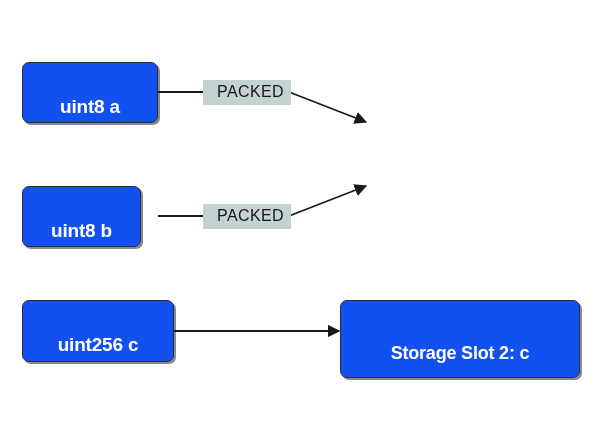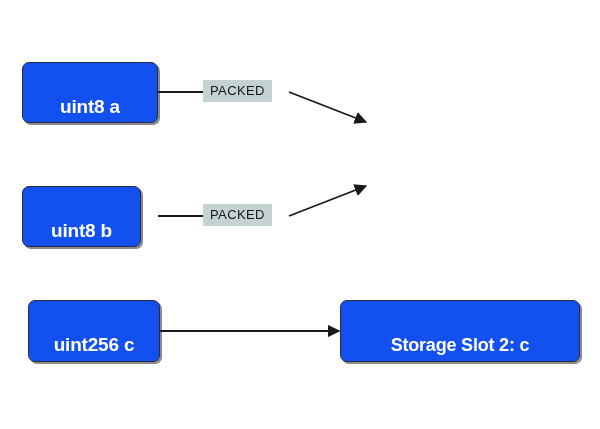--- a/index.html
+++ b/index.html
@@ -48,24 +48,24 @@
     text-align: right;
     margin-top: 28px;
   }
   .node-label.sm {
     font-size: 18px;
   }
   .edge-label {
     position: absolute;
     background: #c5d2d2;
     color: #15161a;
-    font-size: 13px;
+    font-size: 16px;
     letter-spacing: 0.4px;
     font-weight: normal;
-    padding: 4px 7px 5px 7px;
+    padding: 4px 7px 5px 14px;
     z-index: 4;
     white-space: nowrap;
     line-height: 1;
   }
 </style>
 </head>
 <body>
 
 <div id="canvas">
 
@@ -88,26 +88,26 @@
   </svg>
 
   <div class="node node-blue" style="left:22px; top:62px; width:136px; height:61px;">
     <span class="node-label">uint8 a</span>
   </div>
 
   <div class="node node-blue" style="left:22px; top:186px; width:119px; height:61px;">
     <span class="node-label">uint8 b</span>
   </div>
 
-  <div class="node node-blue" style="left:28px; top:300px; width:132px; height:62px;">
+  <div class="node node-blue" style="left:22px; top:300px; width:152px; height:62px;">
     <span class="node-label">uint256 c</span>
   </div>
 
 
-  <div class="node node-blue" style="left:340px; top:300px; width:240px; height:62px;">
+  <div class="node node-blue" style="left:340px; top:300px; width:240px; height:78px;">
     <span class="node-label sm">Storage Slot 2: c</span>
   </div>
 
   <div class="edge-label" style="left:203px; top:80px;">PACKED</div>
 
   <div class="edge-label" style="left:203px; top:204px;">PACKED</div>
 
 </div>
 
 </body></html>

